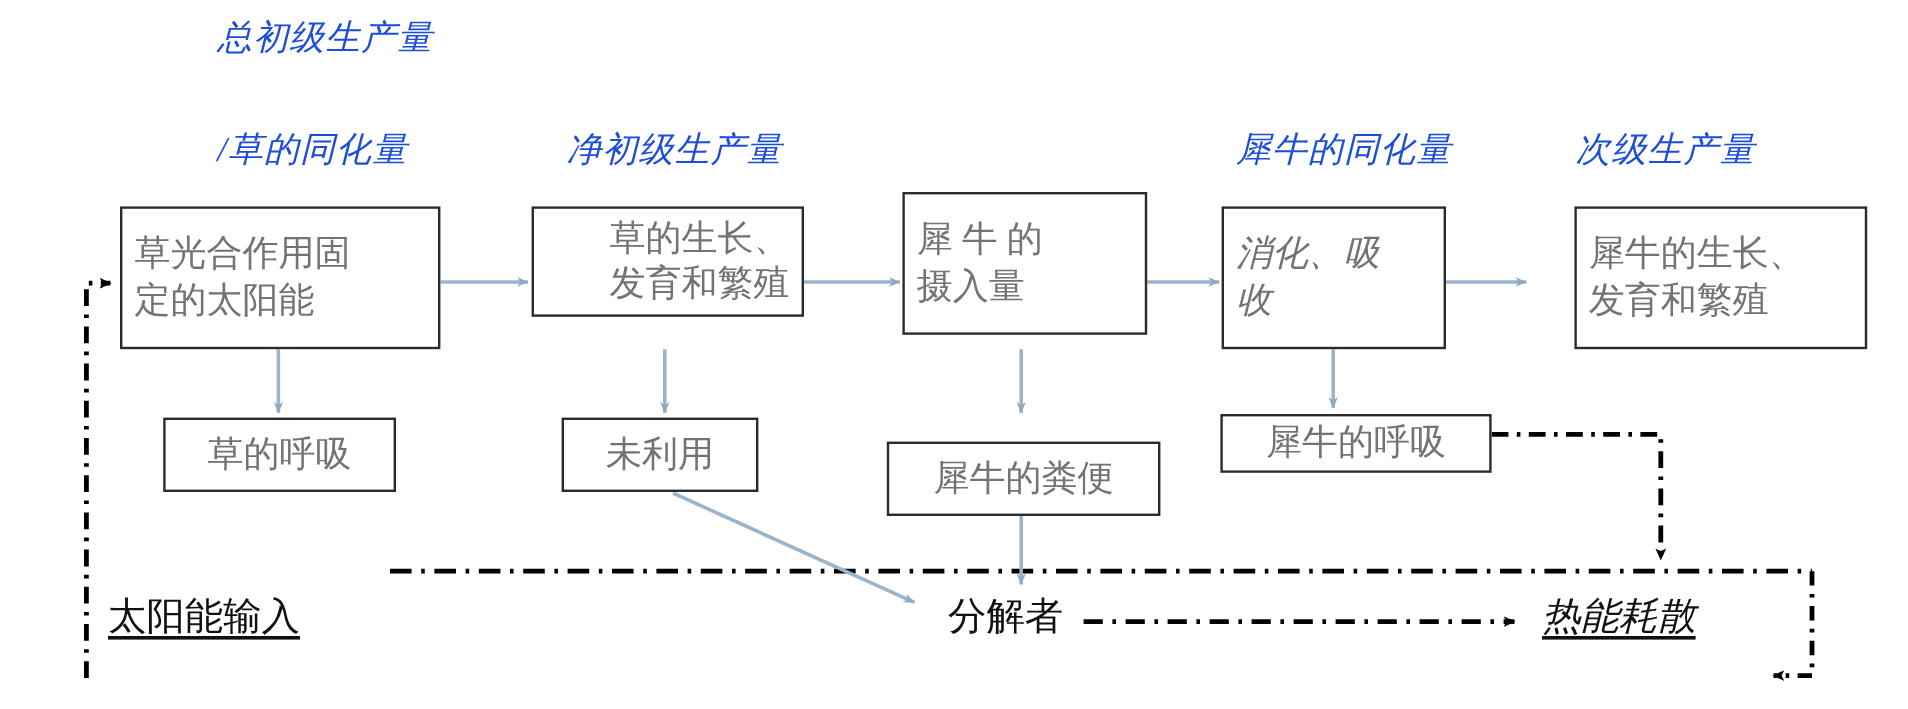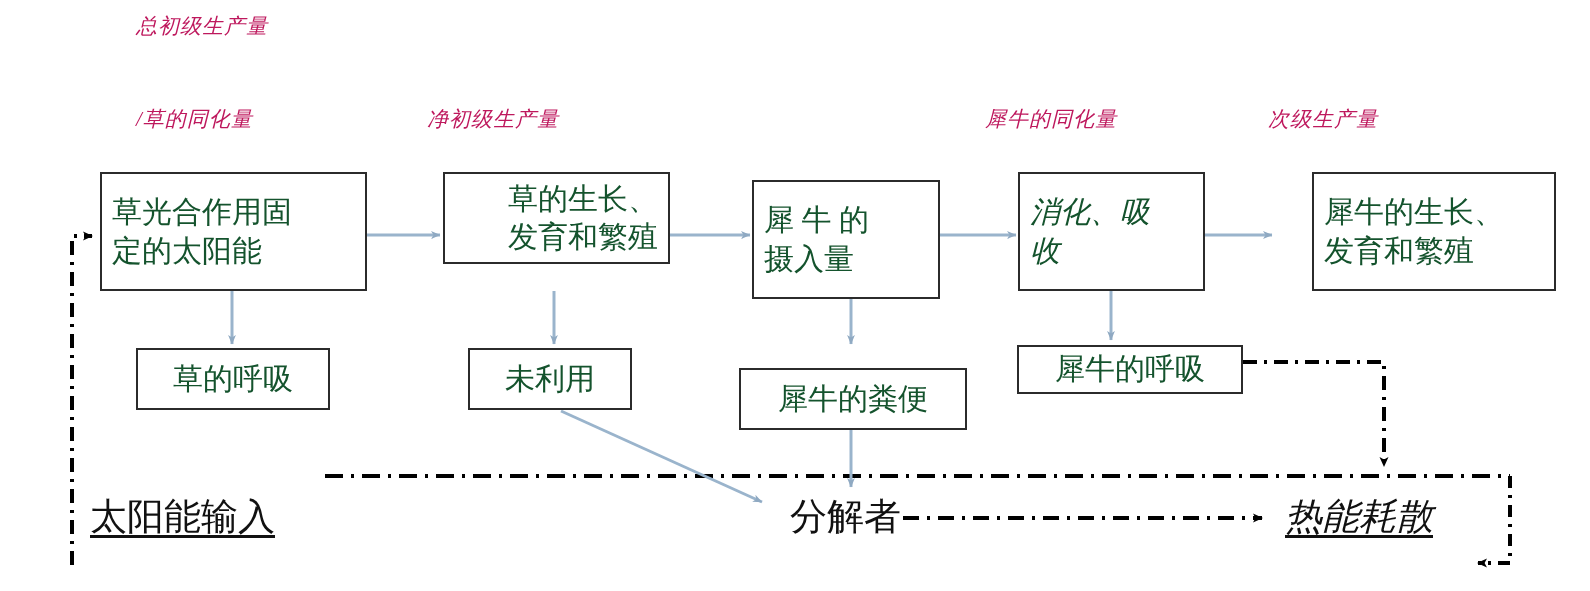--- a/index.html
+++ b/index.html
@@ -21,47 +21,48 @@
     left: 0;
     top: 0;
     width: 1590px;
     height: 591px;
     pointer-events: none;
   }
   .hdr {
     position: absolute;
     font-family: "Liberation Serif", "DejaVu Serif", serif;
     font-style: italic;
-    font-size: 21px;
-    color: #be185d;
+    font-size: 29px;
+    color: #1d4ed8;
     white-space: nowrap;
     letter-spacing: 1px;
+    margin-left: 45px;
   }
   .box {
     position: absolute;
     box-sizing: border-box;
     border: 2px solid #2b2b2b;
     background: #ffffff;
     display: flex;
     align-items: center;
     justify-content: flex-start;
     font-size: 30px;
     line-height: 1.28;
-    color: #14532d;
+    color: #737373;
     padding: 4px 10px;
   }
   .box .txt {
     display: block;
     width: 100%;
     white-space: pre-line;
   }
   .box.center .txt { text-align: center; }
   .btext {
     position: absolute;
-    font-size: 37px;
+    font-size: 32px;
     color: #111111;
     white-space: nowrap;
   }
   .btext.ul {
     text-decoration: underline;
     text-underline-offset: 6px;
   }
 </style>
 </head>
 <body>
@@ -130,21 +131,21 @@
   <div class="box" style="left:100px; top:172px; width:267px; height:119px;">
     <span class="txt">草光合作用固
 定的太阳能</span>
   </div>
 
   <div class="box" style="left:443px; top:172px; width:227px; height:92px;text-align:right;">
     <span class="txt">草的生长、
 发育和繁殖</span>
   </div>
 
-  <div class="box" style="left:752px; top:180px; width:188px; height:119px;">
+  <div class="box" style="left:752px; top:160px; width:204px; height:119px;">
     <span class="txt">犀 牛 的
 摄入量</span>
   </div>
 
   <div class="box" style="left:1018px; top:172px; width:187px; height:119px;font-style:italic;">
     <span class="txt">消化、吸
 收</span>
   </div>
 
   <div class="box" style="left:1274px; top:172px; width:244px; height:119px;margin-left:38px;">

